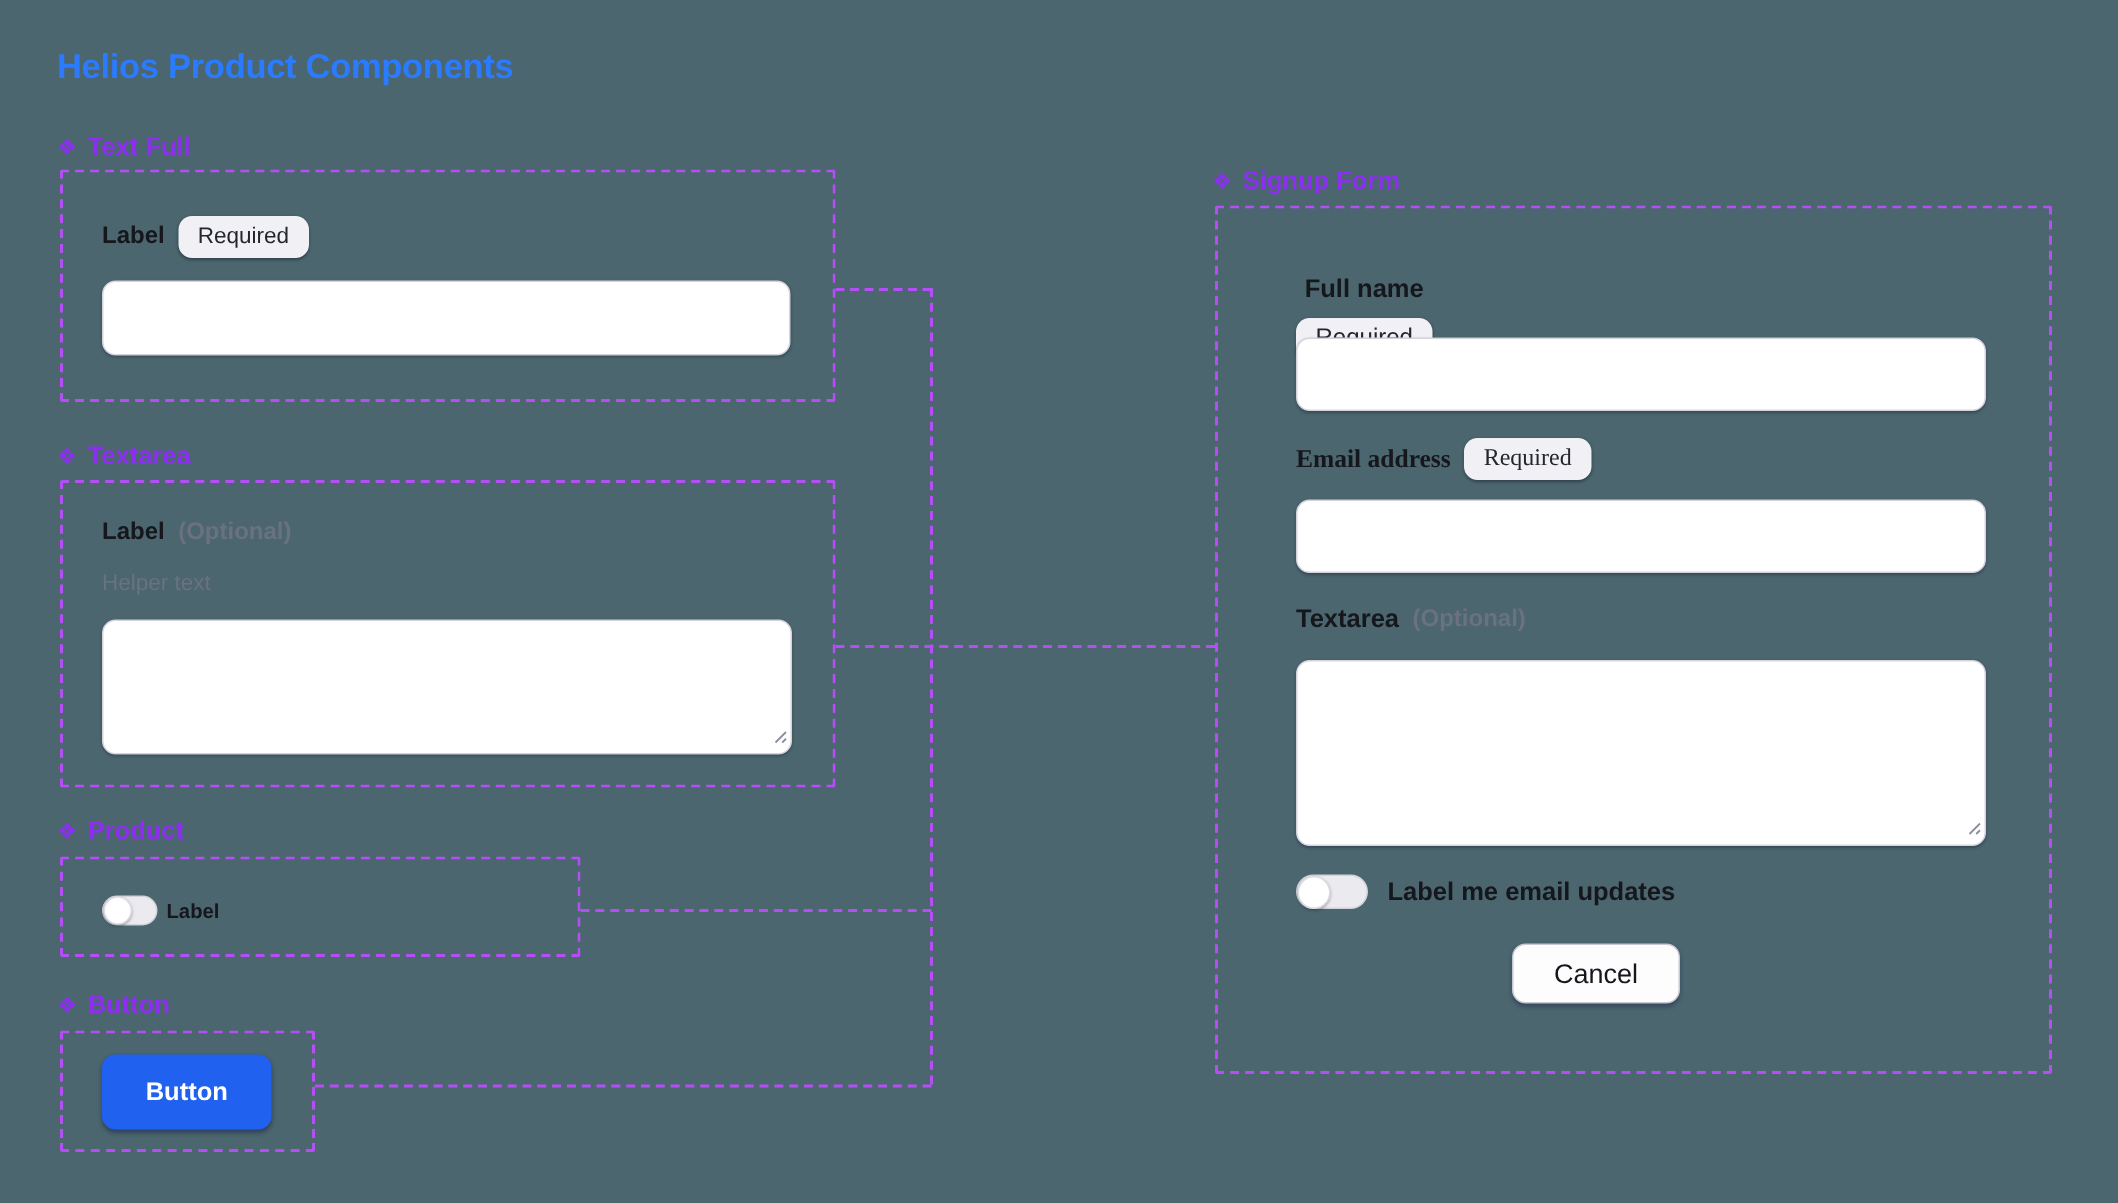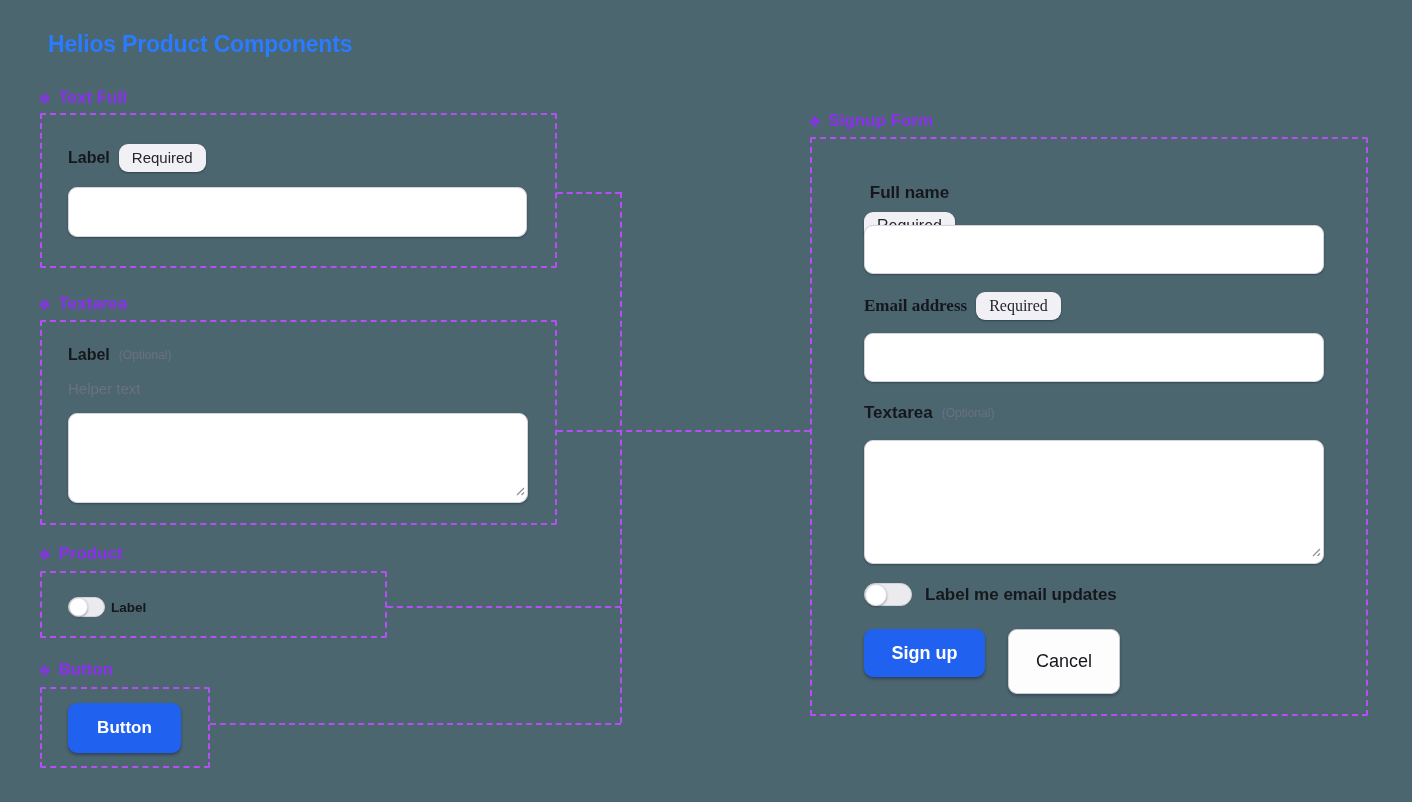--- a/index.html
+++ b/index.html
@@ -56,21 +56,21 @@
     display:flex;
     align-items:center;
     gap:9px;
     white-space:nowrap;
   }
   .field-label{
     font-weight:700;
     font-size:17px;
     color:var(--text-dark);
   }
-  .muted{color:var(--text-gray);font-weight:400;font-size:12px;}
+  .muted{color:var(--text-gray);font-weight:700;font-size:16px;}
   .helper{
     position:absolute;
     color:var(--text-gray);
     font-size:15px;
   }
   .badge{
     background:#f1f1f5;
     color:#23262e;
     font-size:15px;
     padding:4px 13px;
@@ -144,21 +144,21 @@
     border:1.5px solid #c8c8d2;
     box-shadow:0 2px 3px rgba(20,20,70,.35);
     font-weight:500;
   }
 </style>
 </head>
 <body>
 
 <div class="canvas">
 
-  <h1 class="page-title blue" style="left:38px;top:31px;margin-left:10px;">Helios Product Components</h1>
+  <h1 class="page-title blue" style="left:38px;top:31px;">Helios Product Components</h1>
 
   <div class="comp-label" style="left:38px;top:88px;">
     <span class="glyph">❖</span>
     <span>Text Full</span>
   </div>
   <div class="comp-box" style="left:40px;top:113px;width:517px;height:155px;">
     <div class="field-row" style="left:26px;top:29px;">
       <span class="field-label" style="font-size:16px;">Label</span>
       <span class="badge">Required</span>
     </div>
@@ -233,17 +233,16 @@
     <textarea class="area" style="left: 52px; top: 301px; width: 460px; height: 124px;"></textarea>
     <svg class="resize-icon" style="left:498px;top:407px;" width="12" height="12" viewBox="0 0 12 12">
       <path d="M3 10 L10 3 M7.5 10 L10 7.5" stroke="#8b8f99" stroke-width="1.2" fill="none"></path>
     </svg>
 
     <div class="switch large" style="left:52px;top:444px;" role="switch" aria-checked="false">
       <span class="knob"></span>
     </div>
     <span class="toggle-text" style="left:113px;top:446px;font-size:17px;">Label me email updates</span>
 
-    <button class="btn blue" style="left:52px;top:490px;width:121px;height:48px;font-size:18px;">Sign up</button>
-    <button class="btn white" style="left:196px;top:490px;width:112px;height:65px;font-size:18px;">Cancel</button>
+    <button class="btn white" style="left:196px;top:490px;width:112px;height:40px;font-size:18px;">Cancel</button>
   </div>
 
 </div>
 
 </body></html>

